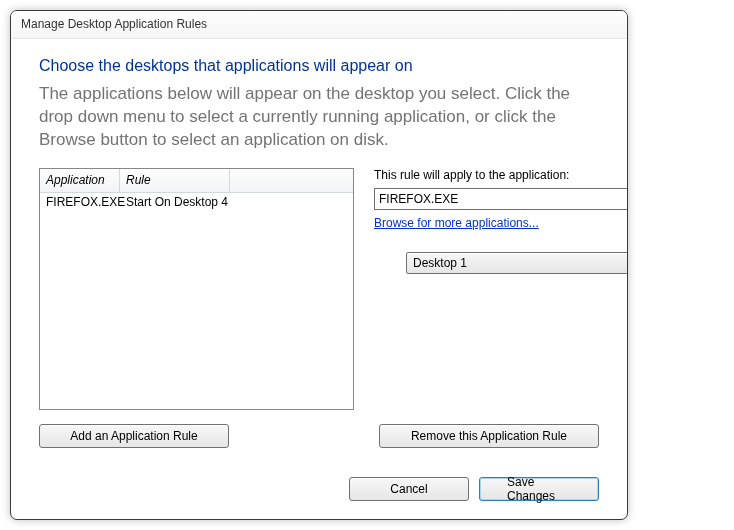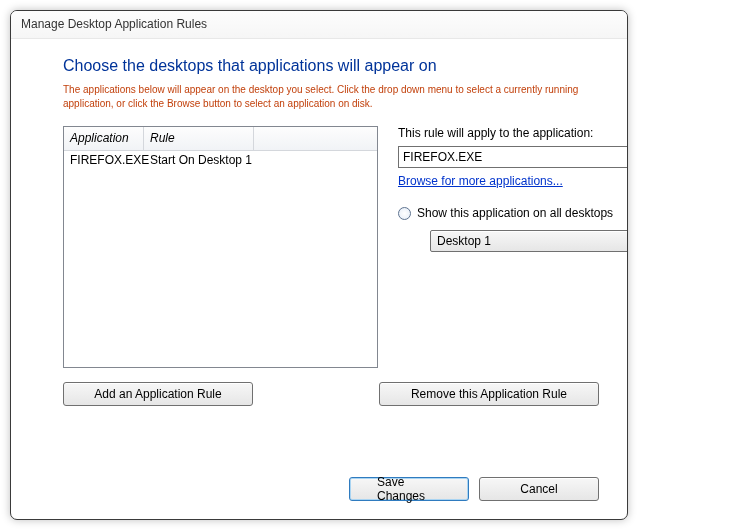--- a/index.html
+++ b/index.html
@@ -24,31 +24,30 @@
 .titlebar {
   height: 28px;
   padding: 6px 10px 0 10px;
   background: linear-gradient(#fdfdfd, #f6f6f6);
   border-bottom: 1px solid #e8e8e8;
   color: #333;
   font-size: 12px;
 }
 .content {
   padding: 18px 28px 10px 28px;
-  margin-left: 24px;
 }
 .heading {
   color: #003399;
   font-size: 16px;
   font-weight: 400;
   margin-bottom: 8px;
 }
 .subtext {
-  color: #c2410c;
-  font-size: 10px;
+  color: #737373;
+  font-size: 17px;
   line-height: 1.35;
   margin-bottom: 16px;
 }
 .columns {
   display: flex;
   gap: 20px;
 }
 .leftcol { width: 315px; }
 .rightcol { flex: 1; }
 .table {
@@ -188,50 +187,46 @@
     <div class="columns">
       <div class="leftcol">
         <div class="table">
           <div class="table-header">
             <div class="th th-app">Application</div>
             <div class="th th-rule">Rule</div>
             <div class="th th-rest"></div>
           </div>
           <div class="table-row">
             <div class="td td-app">FIREFOX.EXE</div>
-            <div class="td td-rule">Start On Desktop 1</div>
+            <div class="td td-rule">Start On Desktop 4</div>
           </div>
         </div>
       </div>
 
       <div class="rightcol">
         <div class="label-line">This rule will apply to the application:</div>
         <div class="combo">
           <span>FIREFOX.EXE</span>
           <span class="arrow">▼</span>
         </div>
         <span class="link">Browse for more applications...</span>
 
-        <div class="radio-row">
-          <span class="radio"></span>
-          <span>Show this application on all desktops</span>
-        </div>
         <div class="desktop-select-wrap">
           <div class="dropdown">
             <span>Desktop 1</span>
             <span class="arrow">▼</span>
           </div>
         </div>
       </div>
     </div>
 
     <div class="button-row" style="justify-content: space-between; width: 100%;">
       <div class="btn btn-wide">Add an Application Rule</div>
       <div style="flex:1"></div>
       <div class="btn btn-wider">Remove this Application Rule</div>
     </div>
   </div>
 
   <div class="bottom-row">
+    <div class="btn btn-med">Cancel</div>
     <div class="btn btn-med btn-default">Save Changes</div>
-    <div class="btn btn-med">Cancel</div>
   </div>
 </div>
 
 </body></html>

